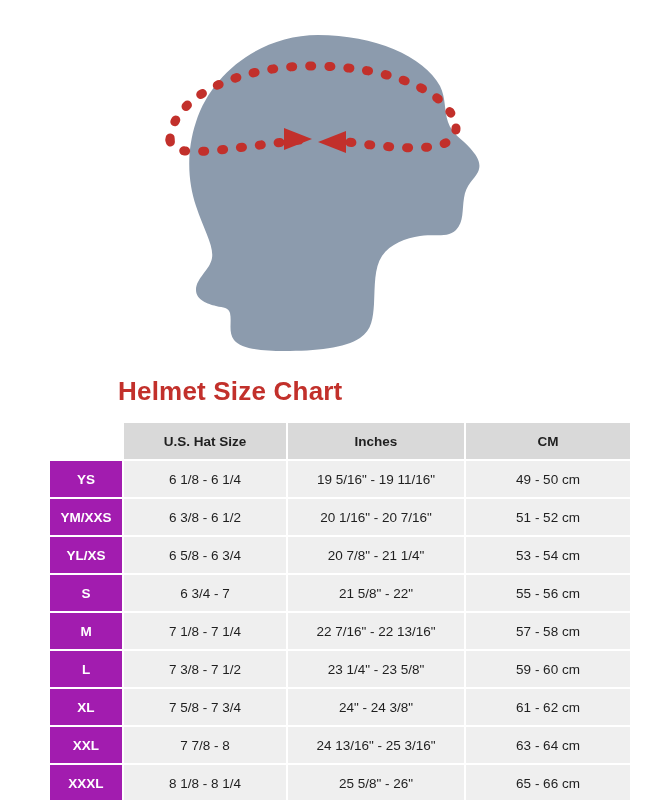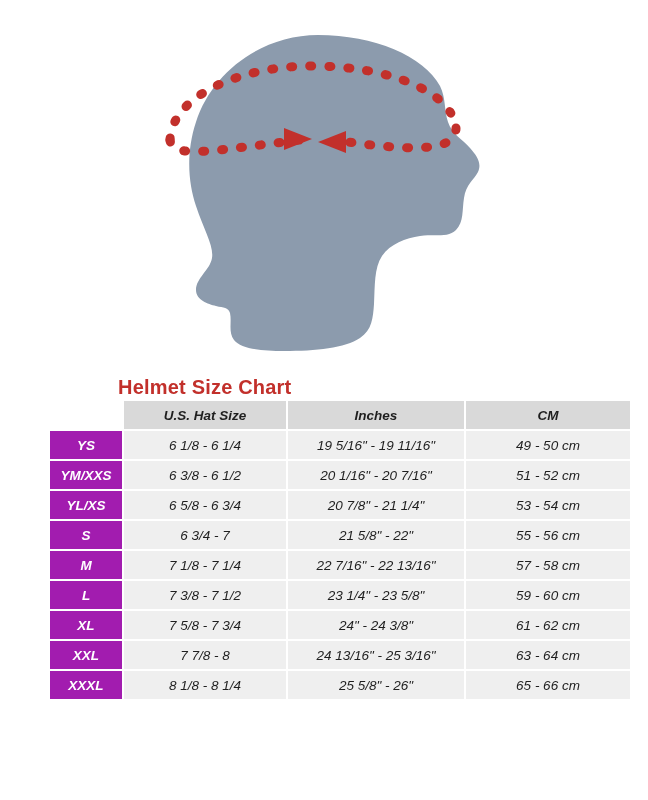--- a/index.html
+++ b/index.html
@@ -24,48 +24,47 @@
   }
   .head-svg {
     display: block;
     position: absolute;
     left: 0;
     top: 0;
   }
 
   
   .chart-title {
-    font-size: 20px;
+    font-size: 26px;
     font-weight: bold;
     color: #c2302b;
-    margin: 8px 0 0 118px;
+    margin: 8px 0 14px 118px;
     letter-spacing: 0.2px;
   }
 
   
   .table-wrap {
     margin: 0 auto;
     width: 600px;
     padding-left: 24px;
     box-sizing: border-box;
   }
   table.size-chart {
     border-collapse: separate;
     border-spacing: 2px 2px;
     width: 576px;
     table-layout: fixed;
   }
   table.size-chart th,
   table.size-chart td {
     padding: 0;
-    height: 28px;
+    height: 36px;
     font-size: 13.5px;
     text-align: center;
     vertical-align: middle;
-    font-style: italic;
   }
   col.c-size { width: 72px; }
   col.c-hat  { width: 162px; }
   col.c-in   { width: 176px; }
   col.c-cm   { width: 164px; }
 
   th.head-blank {
     background: #ffffff;
     border: none;
   }

